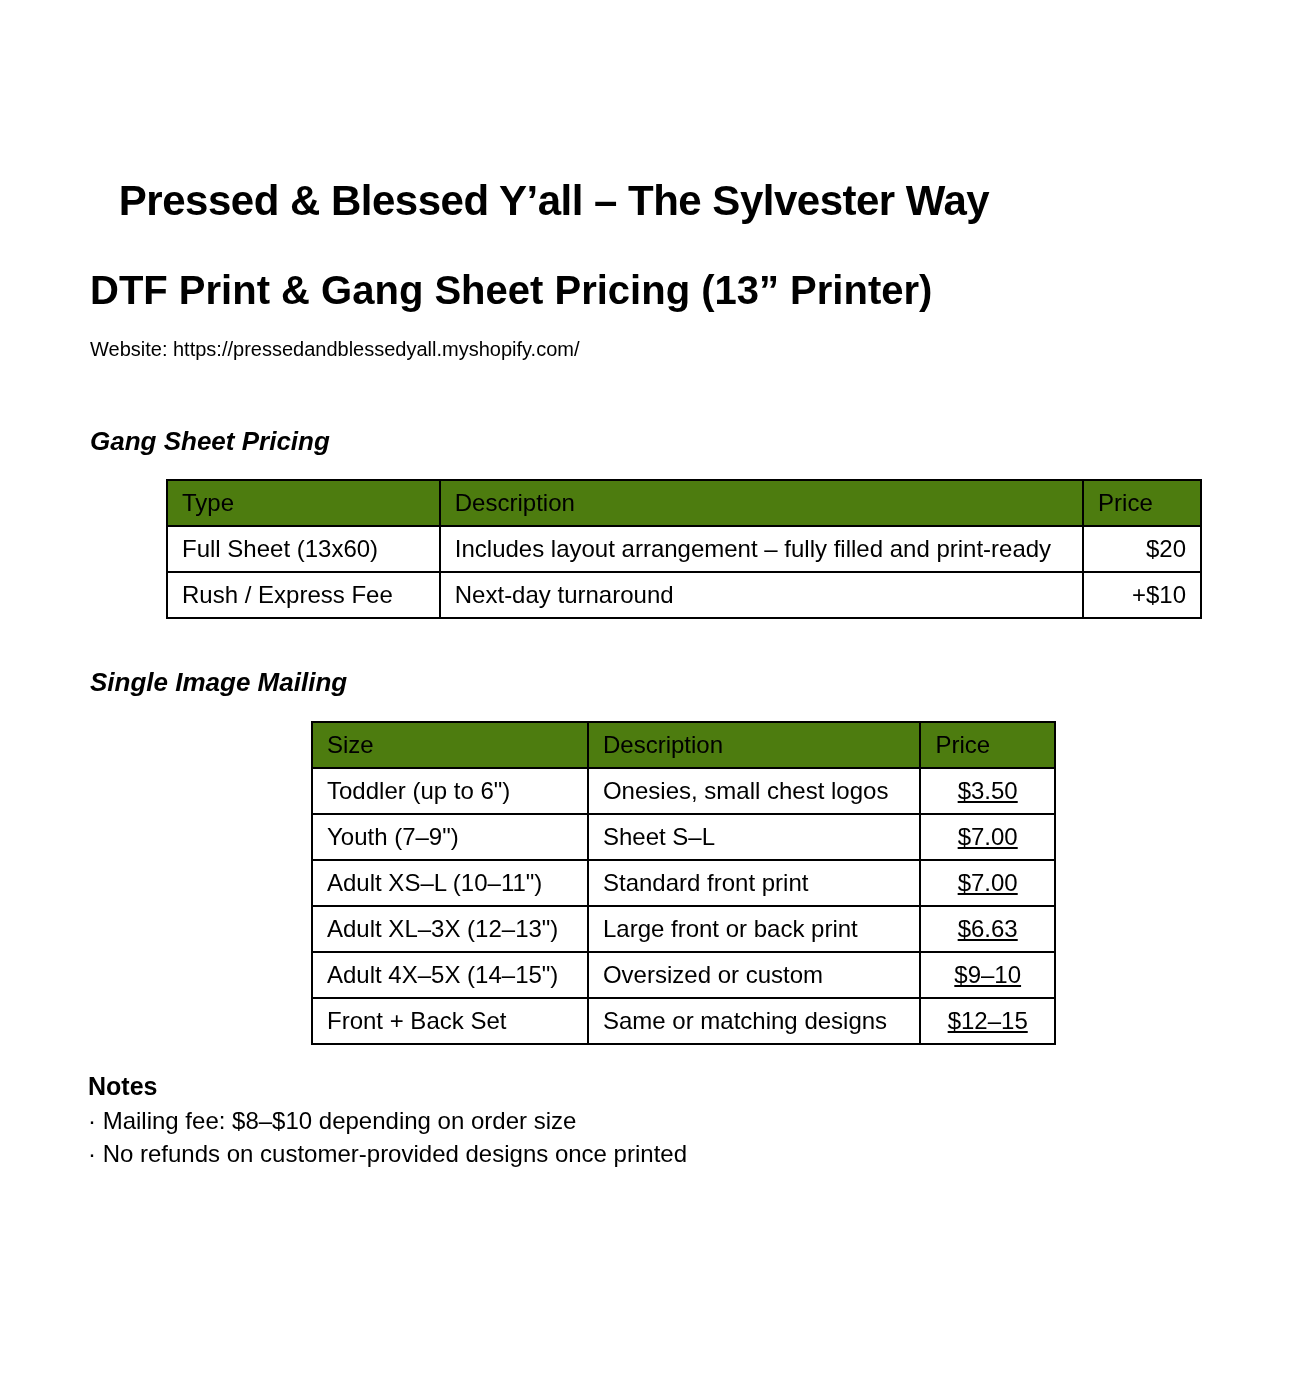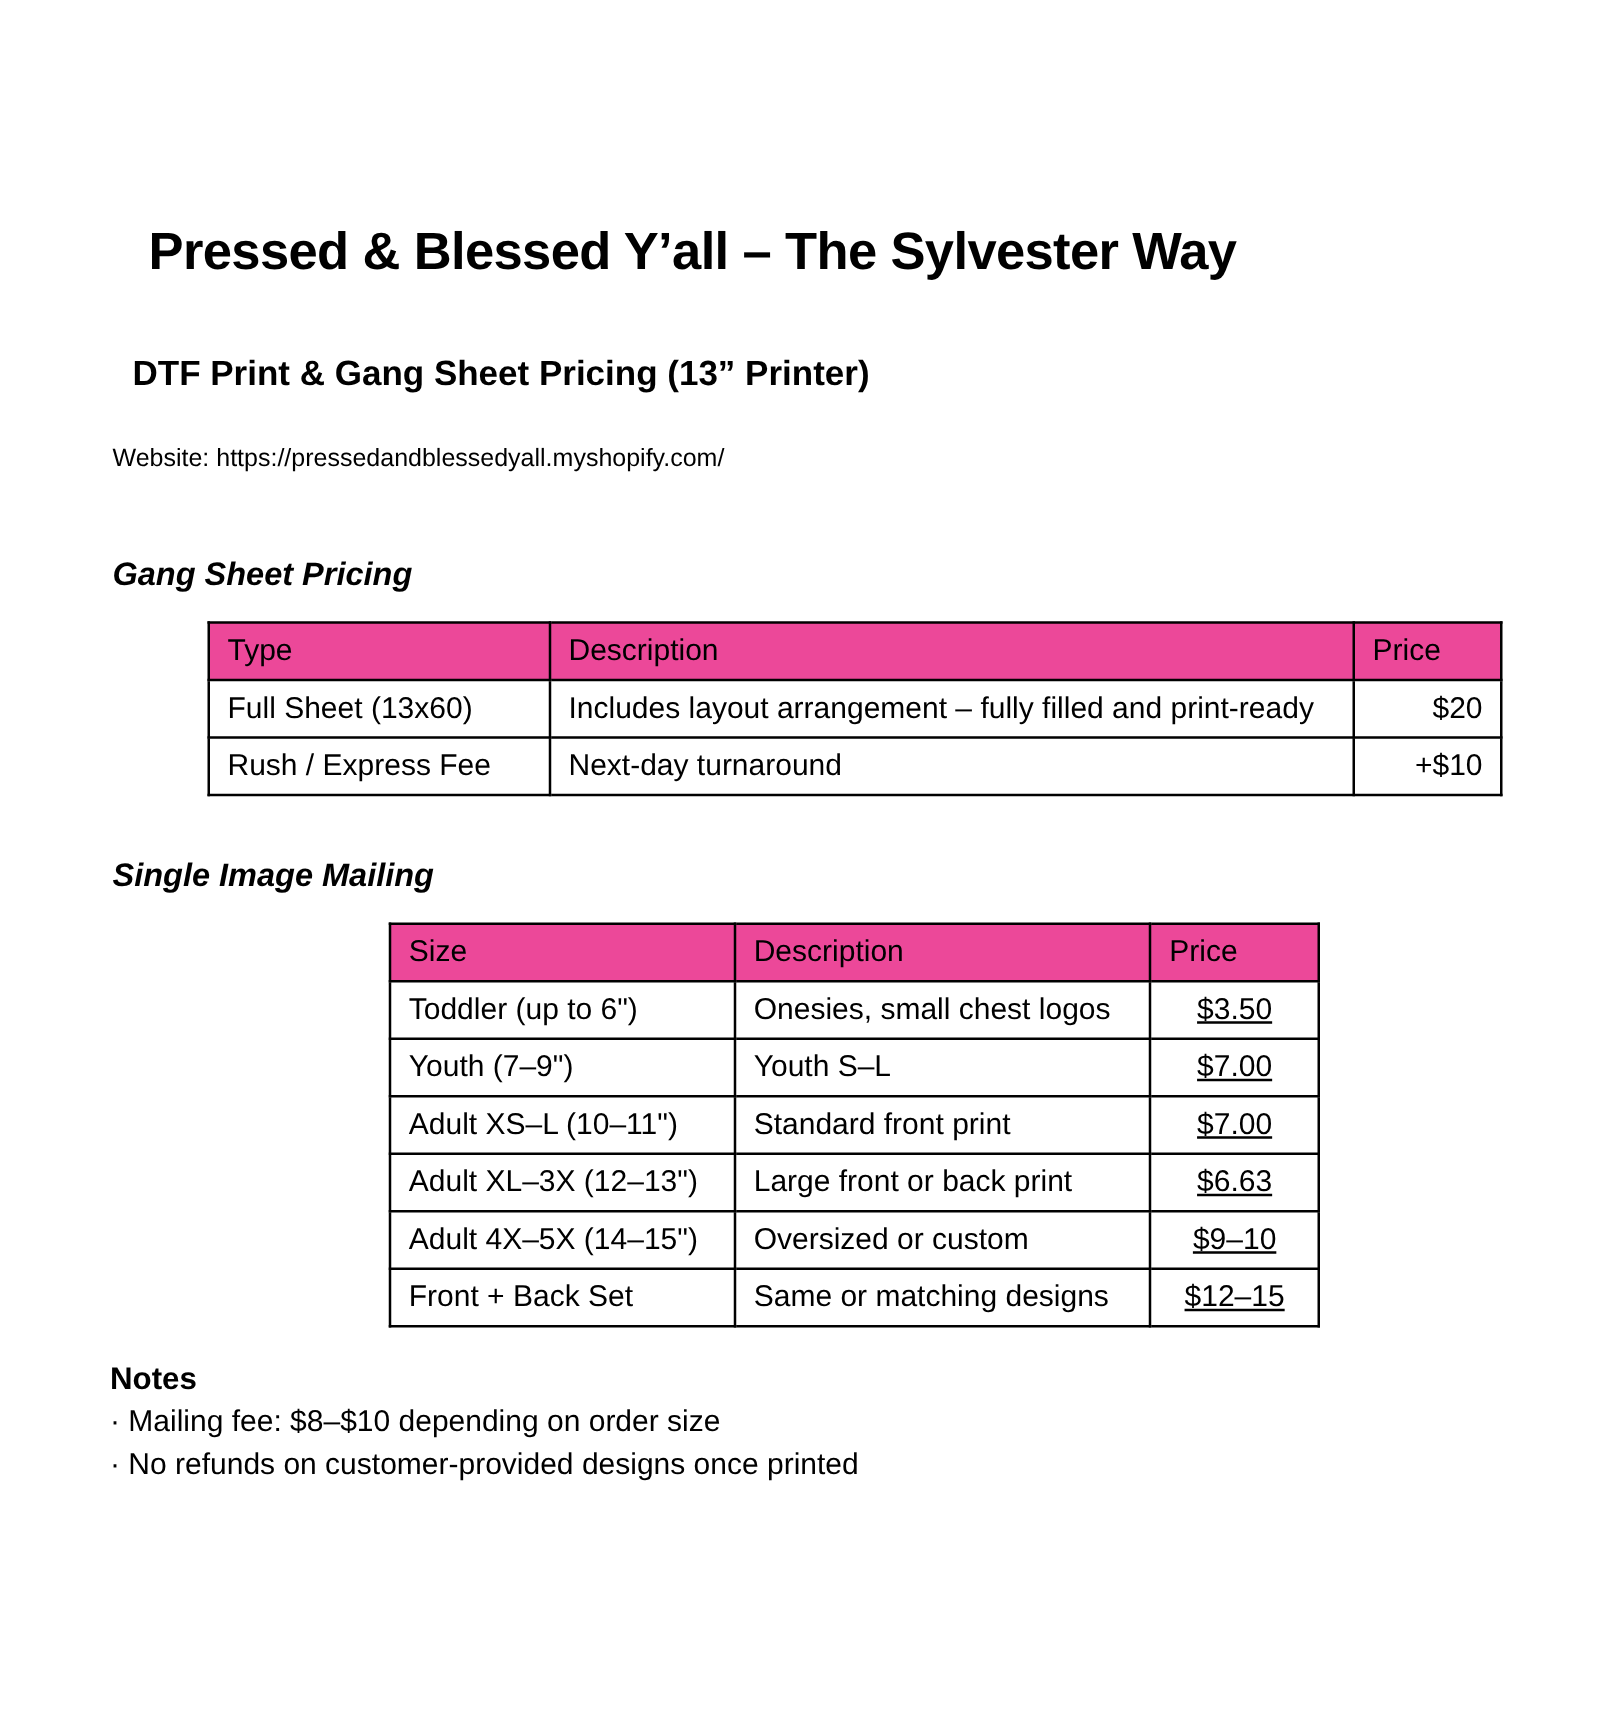--- a/index.html
+++ b/index.html
@@ -24,23 +24,23 @@
   .doc-title {
     text-align: center;
     font-size: 42px;
     font-weight: bold;
     letter-spacing: -0.5px;
     margin: 0;
     padding-top: 178px;
     line-height: 1.1;
   }
   .doc-subtitle {
-    font-size: 28px;
-    font-weight: bold;
-    margin: 16px;
+    font-size: 40px;
+    font-weight: bold;
+    margin: 0;
     padding-left: 90px;
     padding-top: 42px;
     line-height: 1.2;
   }
   .website-line {
     font-size: 20px;
     margin: 0;
     padding-left: 90px;
     padding-top: 22px;
     line-height: 1.3;
@@ -62,21 +62,21 @@
   }
   table td, table th {
     border: 2px solid #000000;
     padding: 7px 14px;
     font-weight: normal;
     text-align: left;
     vertical-align: middle;
     line-height: 1.25;
   }
   table thead td, table thead th {
-    background: #ec4899;
+    background: #4d7c0f;
   }
   .table-wrap-gang {
     padding-left: 166px;
     padding-top: 22px;
   }
   .table-gang {
     width: 1036px;
   }
   .table-gang .col-type { width: 262px; }
   .table-gang .col-desc { width: 672px; }
@@ -160,21 +160,21 @@
         </tr>
       </thead>
       <tbody>
         <tr>
           <td>Toddler (up to 6")</td>
           <td>Onesies, small chest logos</td>
           <td class="price-cell">$3.50</td>
         </tr>
         <tr>
           <td>Youth (7–9")</td>
-          <td>Youth S–L</td>
+          <td>Sheet S–L</td>
           <td class="price-cell">$7.00</td>
         </tr>
         <tr>
           <td>Adult XS–L (10–11")</td>
           <td>Standard front print</td>
           <td class="price-cell">$7.00</td>
         </tr>
         <tr>
           <td>Adult XL–3X (12–13")</td>
           <td>Large front or back print</td>

